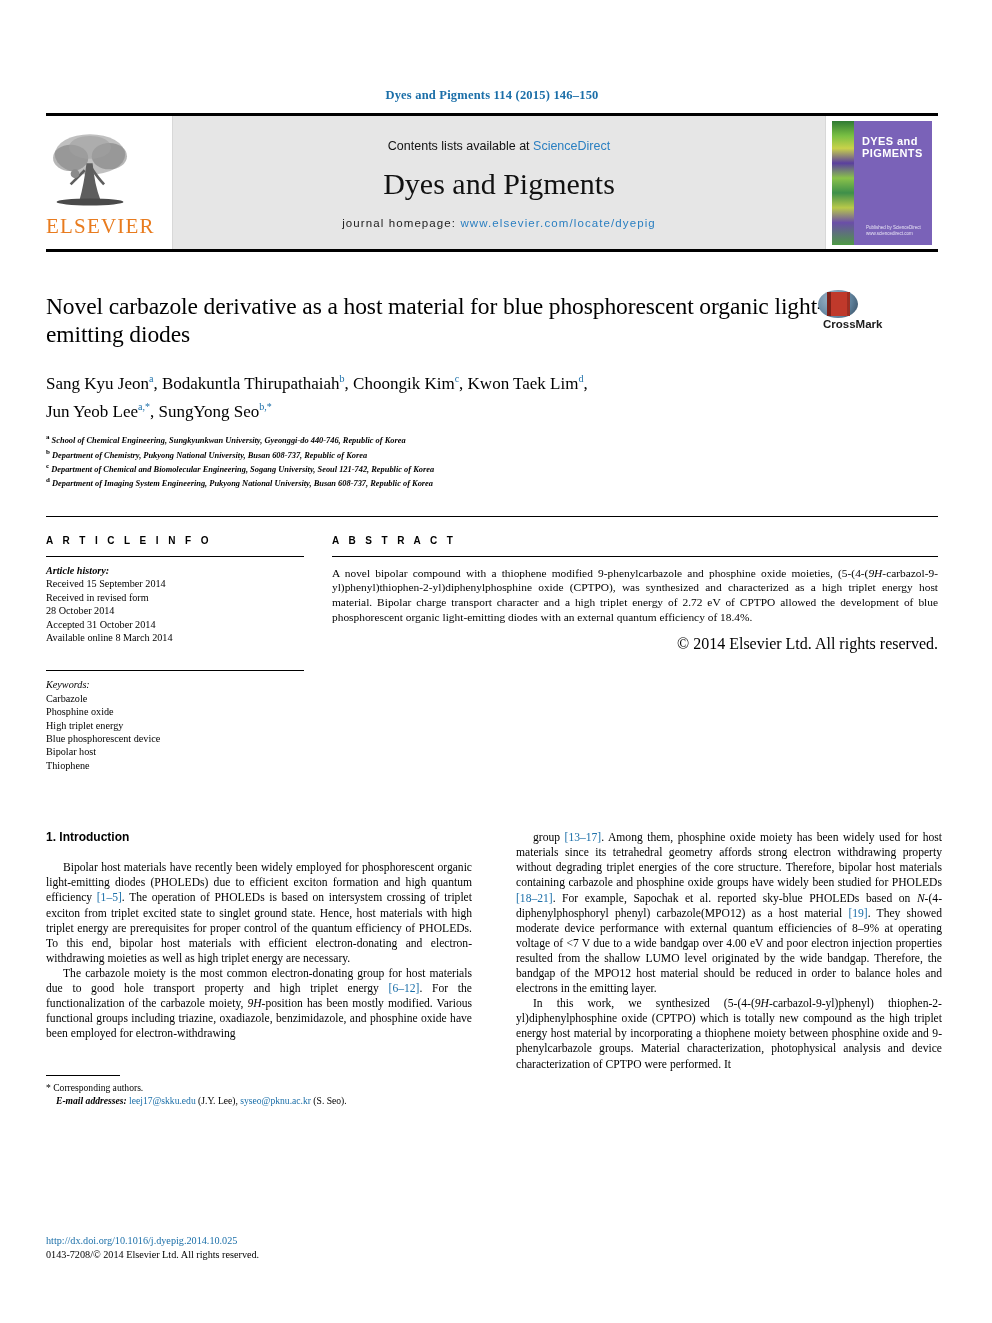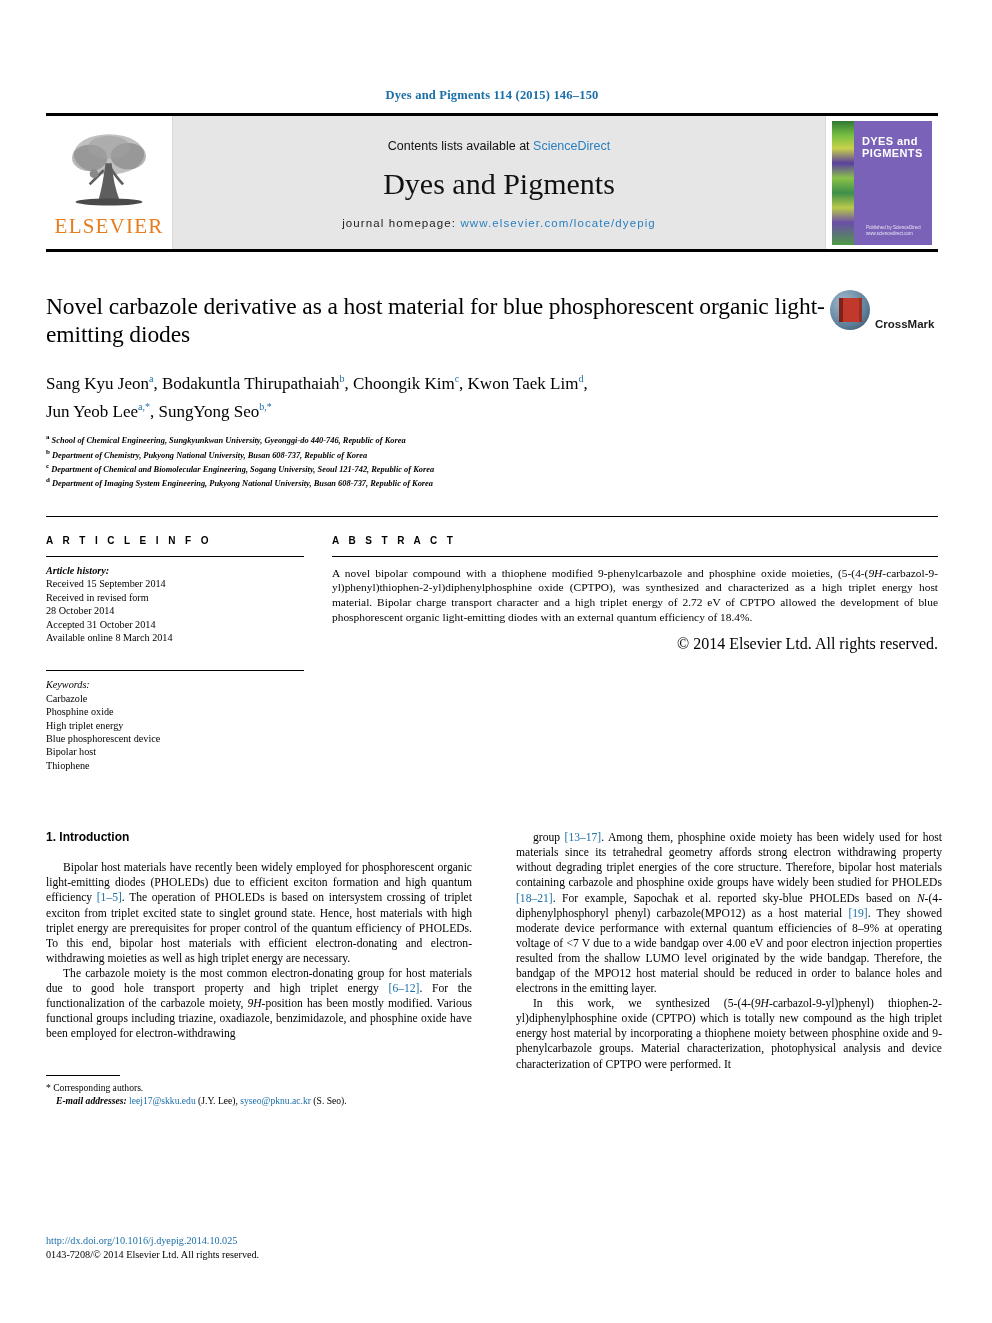--- a/index.html
+++ b/index.html
@@ -8,21 +8,21 @@
     font-family:"Liberation Serif", serif;color:#000;
     -webkit-font-smoothing:antialiased;
   }
   .page{position:relative;width:984px;height:1323px;box-sizing:border-box;padding:16px 46px;}
 
   
   .runhead{text-align:center;color:#1a6ea8;font-size:12.5px;font-weight:bold;padding-top:72px;letter-spacing:.2px;}
 
   
   .masthead{margin-top:10px;display:flex;align-items:stretch;height:133px;border-top:3px solid #000;border-bottom:3px solid #000;}
-  .mast-left{width:126px;flex:0 0 126px;display:flex;flex-direction:column;align-items:center;justify-content:center;background:#fff;border-right:1px solid #d8d8d8;}
+  .mast-left{width:126px;flex:0 0 126px;display:flex;flex-direction:column;justify-content:center;background:#fff;border-right:1px solid #d8d8d8;}
   .tree{width:88px;height:88px;margin-top:2px;}
   .els-word{font-family:"Liberation Serif",serif;color:#E87B1E;font-size:21px;letter-spacing:1.2px;margin-top:-2px;}
   .mast-mid{flex:1 1 auto;background:#e6e6e6;position:relative;display:flex;flex-direction:column;align-items:center;justify-content:center;}
   .contents{font-family:"Liberation Sans",sans-serif;font-size:12.5px;color:#111;margin-top:2px;}
   .contents .sd{color:#2a7fc1;}
   .jtitle{font-family:"Liberation Serif",serif;font-size:30px;margin:14px 0 16px;color:#111;}
   .jhome{font-family:"Liberation Sans",sans-serif;font-size:11.5px;letter-spacing:1.1px;color:#222;}
   .jhome .url{color:#2a7fc1;}
   .mast-right{width:112px;flex:0 0 112px;background:#fff;display:flex;align-items:center;justify-content:center;border-left:1px solid #d8d8d8;}
   .cover{width:100px;height:124px;position:relative;background:#7a62b8;overflow:hidden;}
@@ -31,21 +31,21 @@
   .cover .ct{position:absolute;left:30px;top:14px;color:#fff;font-family:"Liberation Sans",sans-serif;font-weight:bold;font-size:11px;line-height:12px;letter-spacing:.4px;}
   .cover .pub{position:absolute;left:34px;bottom:8px;color:#e8e4f5;font-size:4.5px;font-family:"Liberation Sans",sans-serif;line-height:6px;}
 
   
   .titleblock{position:relative;margin-top:40px;}
   h1.title{font-size:23.5px;font-weight:normal;line-height:28px;margin:0;width:790px;letter-spacing:-.1px;}
   .authors{margin-top:19px;font-size:17px;line-height:23px;width:790px;}
   .authors sup{color:#1a6ea8;font-size:10px;vertical-align:super;}
   .affil{margin-top:10px;font-size:8.4px;line-height:11.6px;font-style:italic;font-weight:bold;}
   .affil sup{font-size:7px;vertical-align:super;font-style:normal;}
-  .crossmark{position:absolute;right:0;top:-2px;width:108px;height:40px;display:flex;align-items:flex-end;}
+  .crossmark{position:absolute;right:12px;top:-2px;width:108px;height:40px;display:flex;align-items:flex-start;flex-direction:column;}
   .cm-badge{width:40px;height:40px;border-radius:50%;background:radial-gradient(circle at 34% 30%,#9fb8cc,#5d7f99 62%,#32465a);
     display:flex;align-items:center;justify-content:center;}
   .cm-book{width:19px;height:24px;background:#c0392b;border-left:4px solid #7e2119;box-shadow:inset -3px 0 0 rgba(0,0,0,.18);}
   .cm-text{font-family:"Liberation Sans",sans-serif;font-weight:bold;font-size:11.5px;margin-left:5px;color:#1b1b1b;}
 
   
   .infoAbstract{display:flex;margin-top:26px;border-top:1px solid #000;padding-top:18px;}
   .col-info{width:258px;flex:0 0 258px;}
   .col-abs{flex:1 1 auto;padding-left:28px;}
   .sec-head{font-family:"Liberation Sans",sans-serif;font-size:10px;font-weight:bold;letter-spacing:3.4px;}

